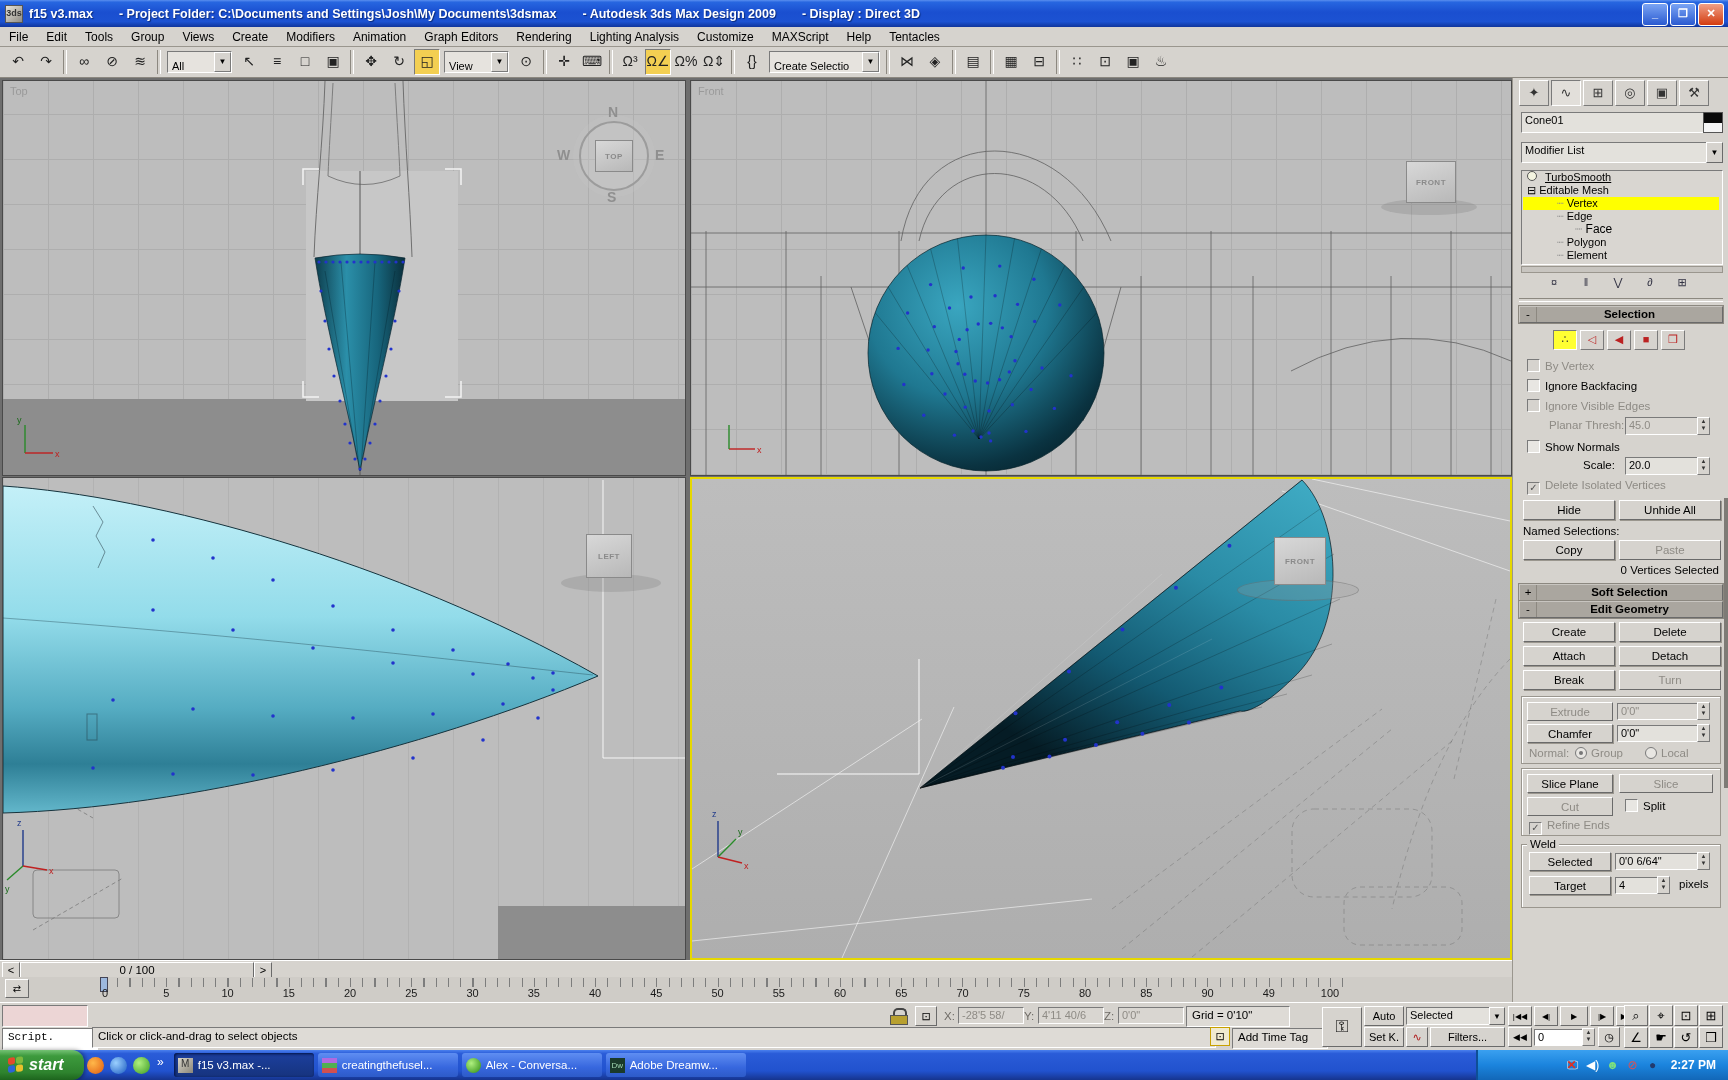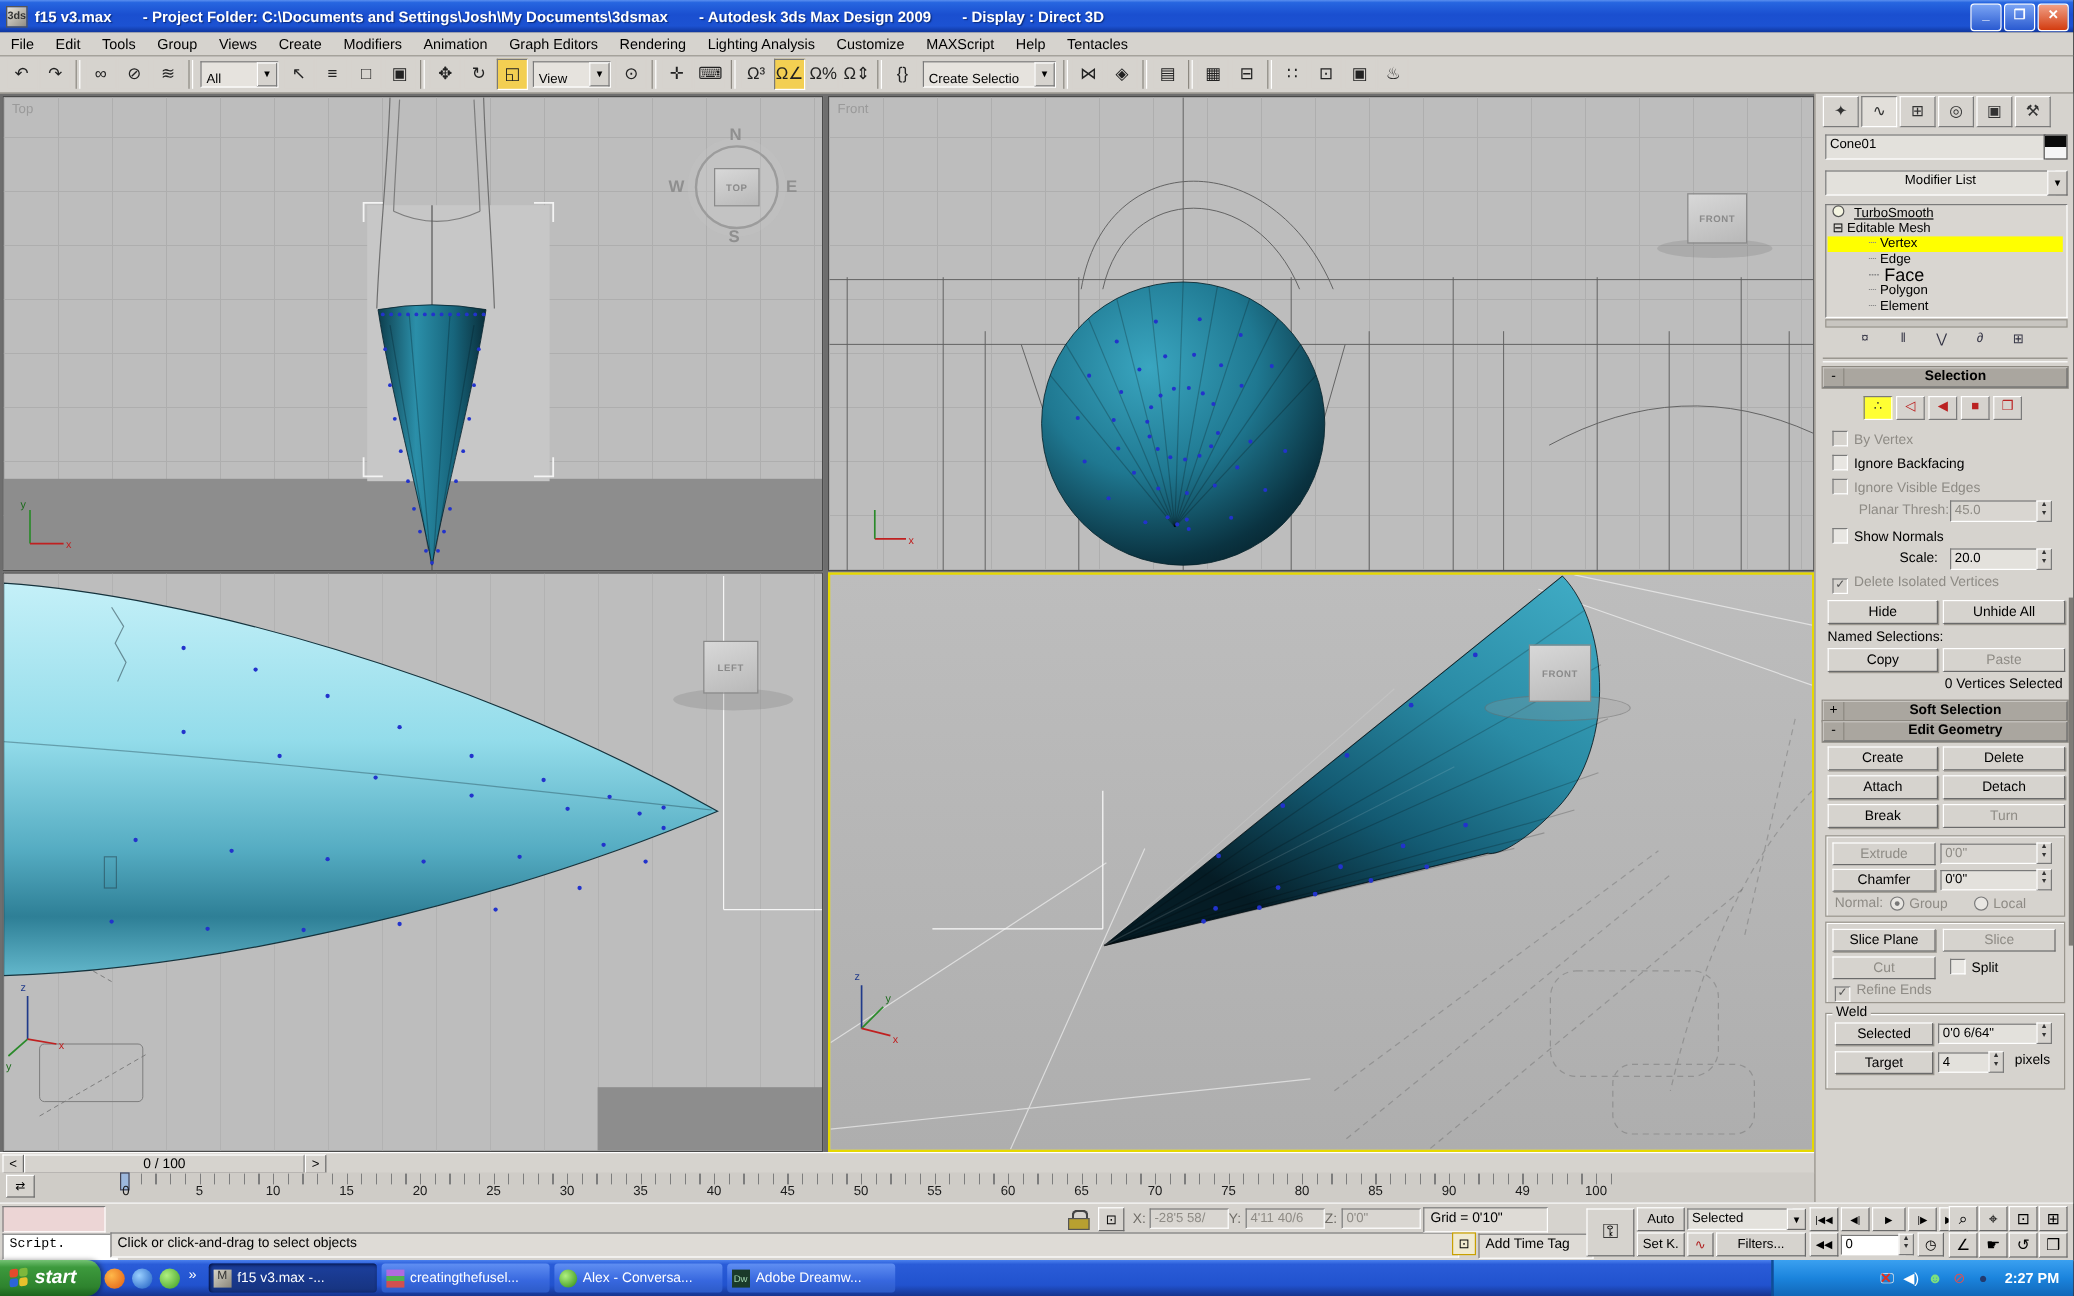--- a/index.html
+++ b/index.html
@@ -571,30 +571,30 @@
         <div class="ptab">⊞</div>
         <div class="ptab">◎</div>
         <div class="ptab">▣</div>
         <div class="ptab">⚒</div>
       </div>
 
     <div class="fld" style="position:absolute;left:8px;top:34px;width:176px;height:17px;">Cone01</div>
     <div style="position:absolute;left:190px;top:34px;width:18px;height:19px;border:1px solid #555;
                 background:linear-gradient(180deg,#0a0a0a 50%,#f5f5f5 50%);"></div>
 
-    <div class="fld" style="position:absolute;left:8px;top:64px;width:184px;height:17px;text-align:center;">Modifier List</div>
+    <div class="fld" style="position:absolute;left:8px;top:64px;width:184px;height:17px;">Modifier List</div>
     <div class="sbtn" style="left:193px;top:64px;width:15px;height:19px;font-size:8px;">▼</div>
 
     <div id="stackbox" style="position:absolute;left:8px;top:92px;width:200px;height:93px;background:#d9d6d1;
          border:1px solid;border-color:#7a7a7a #fff #fff #7a7a7a;">
         <div style="position: absolute; left: 1px; top: 0px; width: 196px; height: 13px; font-size: 11px; padding-left: 4px; box-sizing: border-box; line-height: 13px; text-decoration: underline;"><span style="display: inline-block; width: 8px; height: 8px; border: 1px solid rgb(85, 85, 85); border-radius: 50%; background: rgb(244, 244, 224); margin-right: 8px;"></span><span>TurboSmooth</span></div>
         <div style="position: absolute; left: 1px; top: 13px; width: 196px; height: 13px; font-size: 11px; padding-left: 4px; box-sizing: border-box; line-height: 13px;"><span style="margin-right: 3px;">⊟</span><span>Editable Mesh</span></div>
         <div style="position: absolute; left: 1px; top: 26px; width: 196px; height: 13px; font-size: 11px; padding-left: 34px; box-sizing: border-box; line-height: 13px; background: rgb(255, 255, 0);"><span style="color: rgb(138, 138, 138);">┈ </span><span>Vertex</span></div>
         <div style="position: absolute; left: 1px; top: 39px; width: 196px; height: 13px; font-size: 11px; padding-left: 34px; box-sizing: border-box; line-height: 13px;"><span style="color: rgb(138, 138, 138);">┈ </span><span>Edge</span></div>
-        <div style="position: absolute; left: 1px; top: 52px; width: 196px; height: 13px; font-size: 15px; padding-left: 34px; box-sizing: border-box; line-height: 13px;"><span style="color: rgb(138, 138, 138);">┈ </span><span>Face</span></div>
+        <div style="position: absolute; left: 1px; top: 52px; width: 196px; height: 13px; font-size: 12px; padding-left: 52px; box-sizing: border-box; line-height: 13px;"><span style="color: rgb(138, 138, 138);">┈ </span><span>Face</span></div>
         <div style="position: absolute; left: 1px; top: 65px; width: 196px; height: 13px; font-size: 11px; padding-left: 34px; box-sizing: border-box; line-height: 13px;"><span style="color: rgb(138, 138, 138);">┈ </span><span>Polygon</span></div>
         <div style="position: absolute; left: 1px; top: 78px; width: 196px; height: 13px; font-size: 11px; padding-left: 34px; box-sizing: border-box; line-height: 13px;"><span style="color: rgb(138, 138, 138);">┈ </span><span>Element</span></div>
       </div>
     <div style="position:absolute;left:8px;top:188px;width:200px;height:5px;background:#c8c5c0;border:1px solid #9a968e;"></div>
     <div id="stacktools" style="position:absolute;left:30px;top:197px;display:flex;gap:10px;">
         <div style="width: 20px; height: 17px; text-align: center; font-size: 11px; color: rgb(51, 51, 68); border: 1px solid transparent;">¤</div>
         <div style="width: 20px; height: 17px; text-align: center; font-size: 11px; color: rgb(51, 51, 68); border: 1px solid transparent;">‖</div>
         <div style="width: 20px; height: 17px; text-align: center; font-size: 11px; color: rgb(51, 51, 68); border: 1px solid transparent;">⋁</div>
         <div style="width: 20px; height: 17px; text-align: center; font-size: 11px; color: rgb(51, 51, 68); border: 1px solid transparent;">∂</div>
         <div style="width: 20px; height: 17px; text-align: center; font-size: 11px; color: rgb(51, 51, 68); border: 1px solid transparent;">⊞</div>

